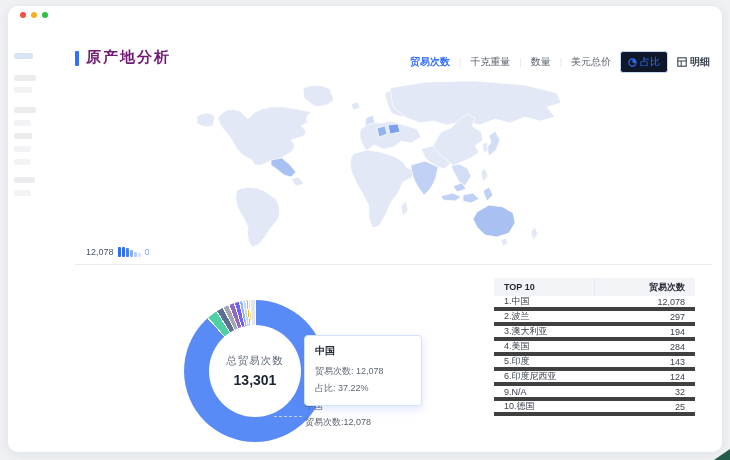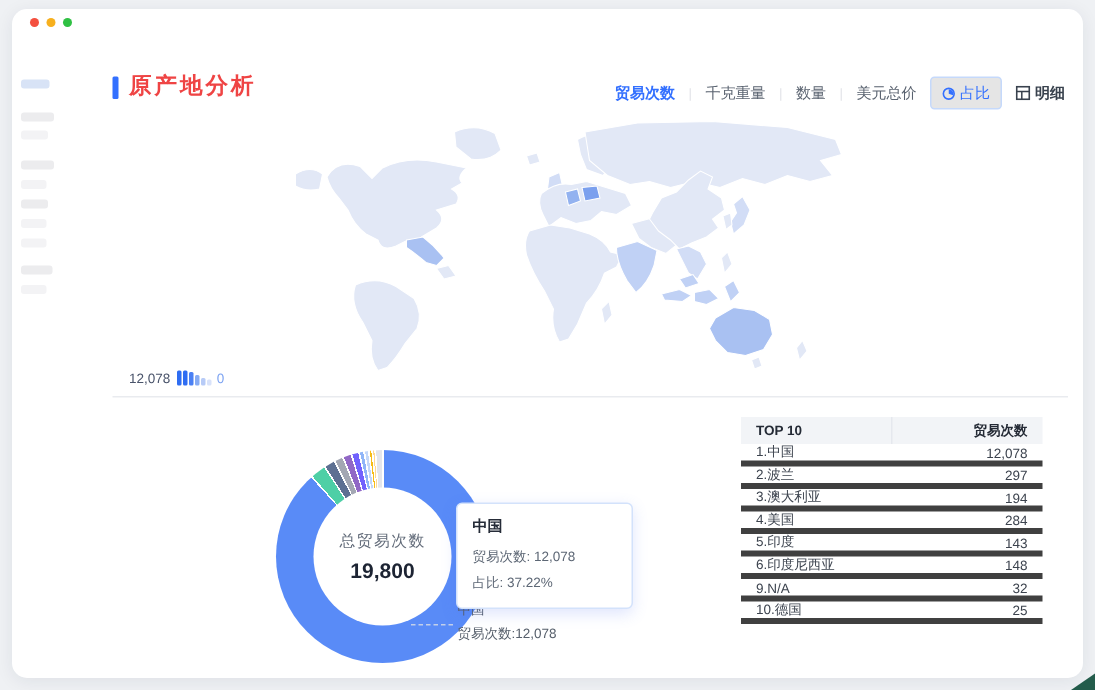--- a/index.html
+++ b/index.html
@@ -14,30 +14,30 @@
   .dot { width:6px; height:6px; border-radius:50%; }
   .dot.r { background:#f4503f; } .dot.y { background:#f7b01e; } .dot.g { background:#2fc043; }
 
   
   .sk { position:absolute; left:6px; height:6px; border-radius:2px; background:#ececee; }
   .sk.b { background:#d8e3f6; }
   .sk.l { background:#f3f3f5; }
 
   
   .accent { position:absolute; left:67px; top:45px; width:4px; height:15px; background:#3370ff; border-radius:1px; }
-  .title { position:absolute; left:78px; top:42px; font-size:15px; font-weight:bold; color:#ef4444; letter-spacing:2px; }
+  .title { position:absolute; left:78px; top:42px; font-size:15px; font-weight:bold; color:#701a75; letter-spacing:2px; }
 
   
   .tabs { position:absolute; right:12px; top:45px; display:flex; align-items:center; gap:9px;
           font-size:10px; color:#5a6370; }
   .tab { cursor:pointer; }
   .tab.active { color:#3370ff; font-weight:bold; }
   .sep { color:#e2e4e8; font-size:9px; }
   .pill { display:flex; align-items:center; gap:3px; border:1px solid #c5d9fb; color:#3370ff;
-          border-radius:3px; padding:3px 7px; background:#e5e5e5; cursor:pointer; }
+          border-radius:3px; padding:3px 7px; background:#0f172a; cursor:pointer; }
   .detailbtn { display:flex; align-items:center; gap:3px; color:#39424e; cursor:pointer; font-weight:bold; }
 
   
   .map { position:absolute; left:77px; top:70px; width:630px; height:184px; }
   .land { fill:#e2e8f6; stroke:#ffffff; stroke-width:0.7; }
   .lv1 { fill:#d2ddf6; } .lv2 { fill:#c0d1f5; } .lv3 { fill:#a9c1f2; }
   .lv4 { fill:#93b2f0; } .lv5 { fill:#7ba0ee; }
 
   
   .maplegend { position:absolute; left:78px; top:241px; display:flex; align-items:flex-end; gap:4px;
@@ -199,21 +199,21 @@
       <span class="lgbar" style="height:4px;background:#d8e2fa;"></span>
     </span>
     <span class="lgmin">0</span>
   </div>
 
   <div class="divider"></div>
 
   <div class="donut" style="background: conic-gradient(rgb(255, 255, 255) 0deg, rgb(255, 255, 255) 1deg, rgb(89, 139, 247) 1deg, rgb(89, 139, 247) 317.91deg, rgb(255, 255, 255) 317.91deg, rgb(255, 255, 255) 318.91deg, rgb(78, 207, 166) 318.91deg, rgb(78, 207, 166) 326.703deg, rgb(255, 255, 255) 326.703deg, rgb(255, 255, 255) 327.703deg, rgb(93, 112, 146) 327.703deg, rgb(93, 112, 146) 332.793deg, rgb(255, 255, 255) 332.793deg, rgb(255, 255, 255) 333.793deg, rgb(163, 167, 179) 333.793deg, rgb(163, 167, 179) 337.782deg, rgb(255, 255, 255) 337.782deg, rgb(255, 255, 255) 338.782deg, rgb(145, 104, 198) 338.782deg, rgb(145, 104, 198) 342.534deg, rgb(255, 255, 255) 342.534deg, rgb(255, 255, 255) 343.534deg, rgb(114, 98, 253) 343.534deg, rgb(114, 98, 253) 346.787deg, rgb(255, 255, 255) 346.787deg, rgb(255, 255, 255) 347.787deg, rgb(143, 181, 248) 347.787deg, rgb(143, 181, 248) 349.545deg, rgb(255, 255, 255) 349.545deg, rgb(255, 255, 255) 350.545deg, rgb(195, 215, 250) 350.545deg, rgb(195, 215, 250) 352.093deg, rgb(255, 255, 255) 352.093deg, rgb(255, 255, 255) 353.093deg, rgb(246, 189, 22) 353.093deg, rgb(246, 189, 22) 353.933deg, rgb(255, 255, 255) 353.933deg, rgb(255, 255, 255) 354.933deg, rgb(255, 217, 142) 354.933deg, rgb(255, 217, 142) 355.589deg, rgb(255, 255, 255) 355.589deg, rgb(255, 255, 255) 356.589deg, rgb(228, 230, 235) 356.589deg, rgb(228, 230, 235) 360deg);">
     <div class="hole">
       <div class="t1">总贸易次数</div>
-      <div class="t2">19,800</div>
+      <div class="t2">13,301</div>
     </div>
   </div>
 
   <div class="callout-line"></div>
   <div class="callout">
     <div>中国</div>
     <div>贸易次数:12,078</div>
   </div>
 
   <div class="tooltip">
@@ -242,21 +242,21 @@
     <div class="trow">
       <div class="c1">4.美国</div>
       <div class="c2">284</div>
     </div>
     <div class="trow">
       <div class="c1">5.印度</div>
       <div class="c2">143</div>
     </div>
     <div class="trow">
       <div class="c1">6.印度尼西亚</div>
-      <div class="c2">148</div>
+      <div class="c2">124</div>
     </div>
     <div class="trow">
       <div class="c1">9.N/A</div>
       <div class="c2">32</div>
     </div>
     <div class="trow">
       <div class="c1">10.德国</div>
       <div class="c2">25</div>
     </div>
   </div>

